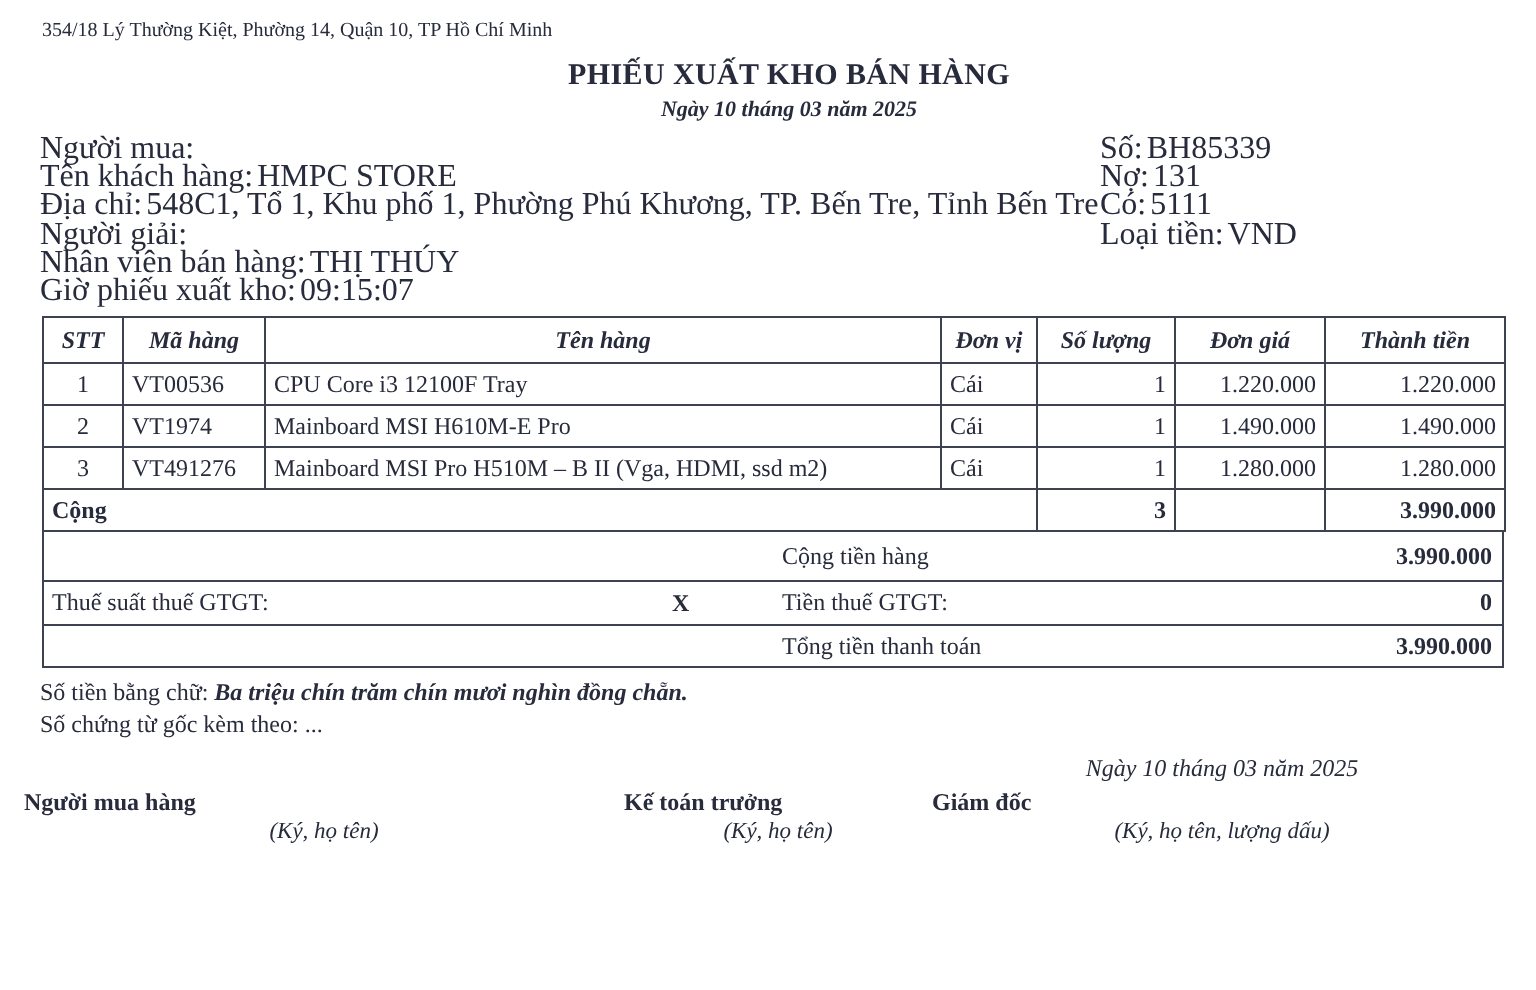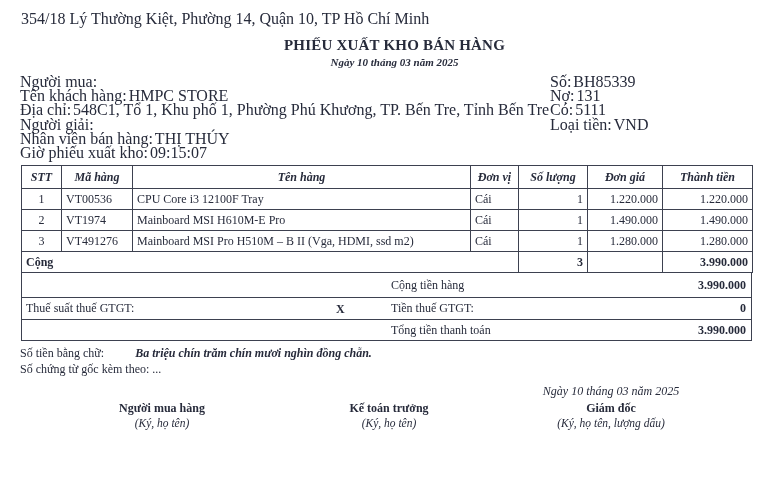--- a/index.html
+++ b/index.html
@@ -5,21 +5,21 @@
   html,body { margin:0; padding:0; background:#ffffff; }
   .page {
     position:relative; width:768px; height:495px; overflow:hidden;
     background:#ffffff;
     font-family:"Liberation Serif","DejaVu Serif",serif;
     color:#272b3b; font-size:12px;
   }
   
   .hdr { margin:10px 0 0 21px; }
   .company-name { font-size:13.5px; margin:0; font-weight:normal; }
-  .company-address { font-size:16px; margin-top:3px; }
+  .company-address { font-size:10px; margin-top:3px; }
   .doc-title { text-align:center; font-weight:bold; font-size:15px; margin-top:9px; letter-spacing:0.2px; }
   .doc-title-date { text-align:center; font-weight:bold; font-style:italic; font-size:11px; margin-top:2px; }
 
   
   .info { position:relative; margin:7px 0 0 20px; line-height:14.2px; font-size:16px; height:86px; }
   .info-right { position:absolute; left:530px; top:0; }
   .info .v { margin-left:2px; }
 
   
   table.items { border-collapse:collapse; table-layout:fixed; width:731px; margin:4px 0 0 21px; font-size:12px; }
@@ -38,27 +38,27 @@
   .sum-row.r1 { height:25px;text-align:right; }
   .sum-row.r2 { height:22px;justify-content:center; }
   .sum-row.r3 { height:21px; }
   .sum-left { width:348px; position:relative; padding-left:4px; box-sizing:border-box; flex:none; }
   .sum-x { position:absolute; left:314px; top:50%; transform:translateY(-50%); font-weight:bold; }
   .sum-mid { padding-left:21px; }
   .sum-val { margin-left:auto; padding-right:5px; font-weight:bold; }
 
   
   .words { margin:5px 0 0 20px; }
-  .words .bold-it { font-weight:bold; font-style:italic;margin-left:28px; }
+  .words .bold-it { font-weight:bold; font-style:italic; }
   .docs-line { margin:1px 0 0 20px; }
 
   
   .sig { display:grid; grid-template-columns:300px 1fr 290px; padding:0 12px; margin-top:7px; }
   .sig-date { grid-column:3; text-align:center; font-style:italic; font-size:12px; }
-  .sig-title { text-align:center; font-weight:bold; font-size:12px; margin-top:2px; }
+  .sig-title { font-weight:bold; font-size:12px; margin-top:2px; }
   .sig-note { text-align:center; font-style:italic; font-size:11.5px; margin-top:1px; }
 </style>
 </head>
 <body>
 
 <div class="page">
 
   <div class="hdr">
     <div class="company-address">354/18 Lý Thường Kiệt, Phường 14, Quận 10, TP Hồ Chí Minh</div>
     <div class="doc-title">PHIẾU XUẤT KHO BÁN HÀNG</div>

